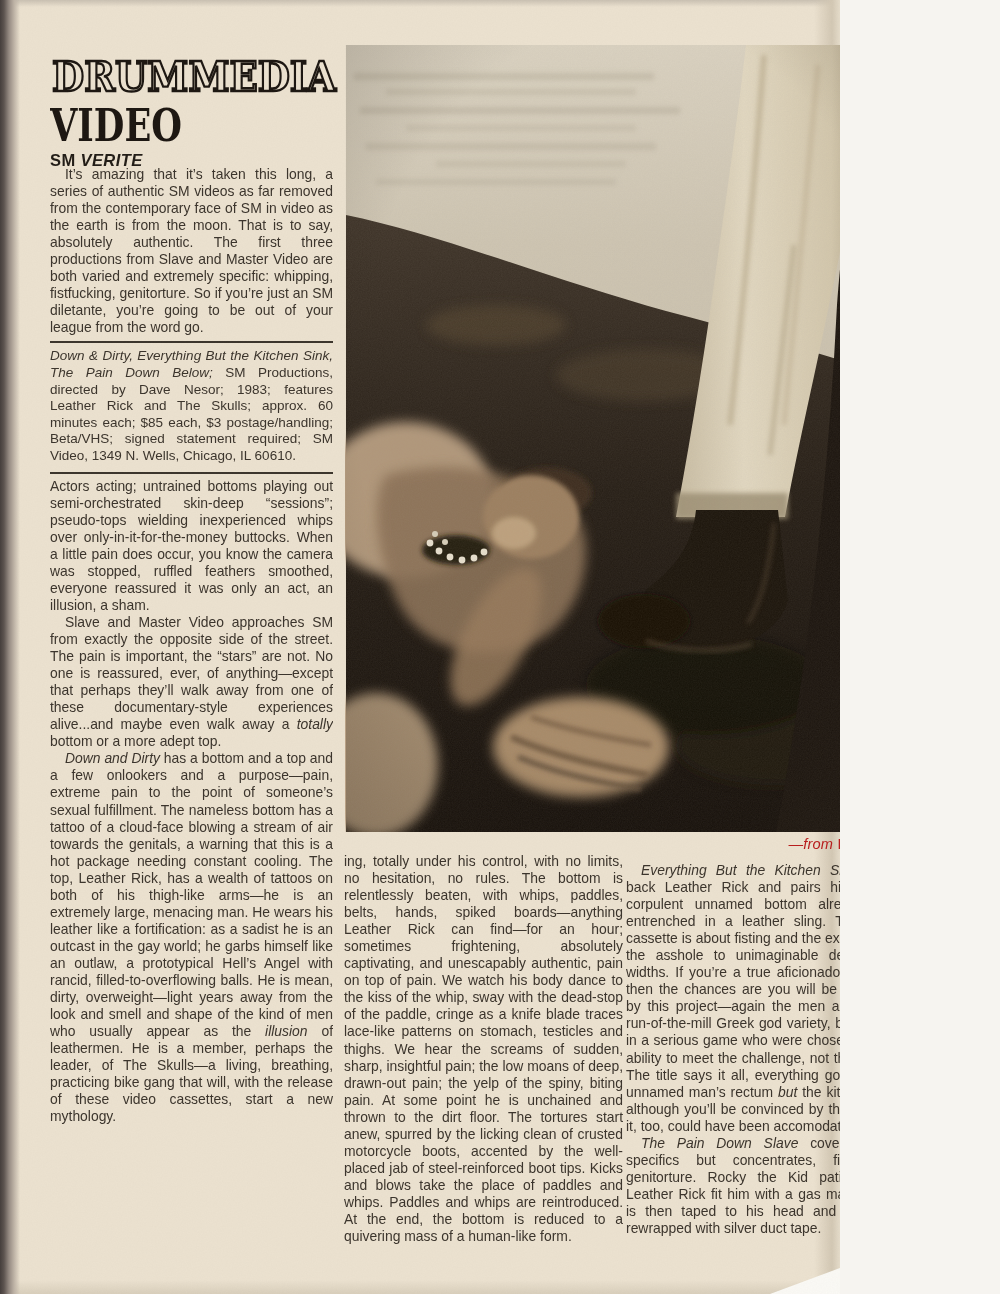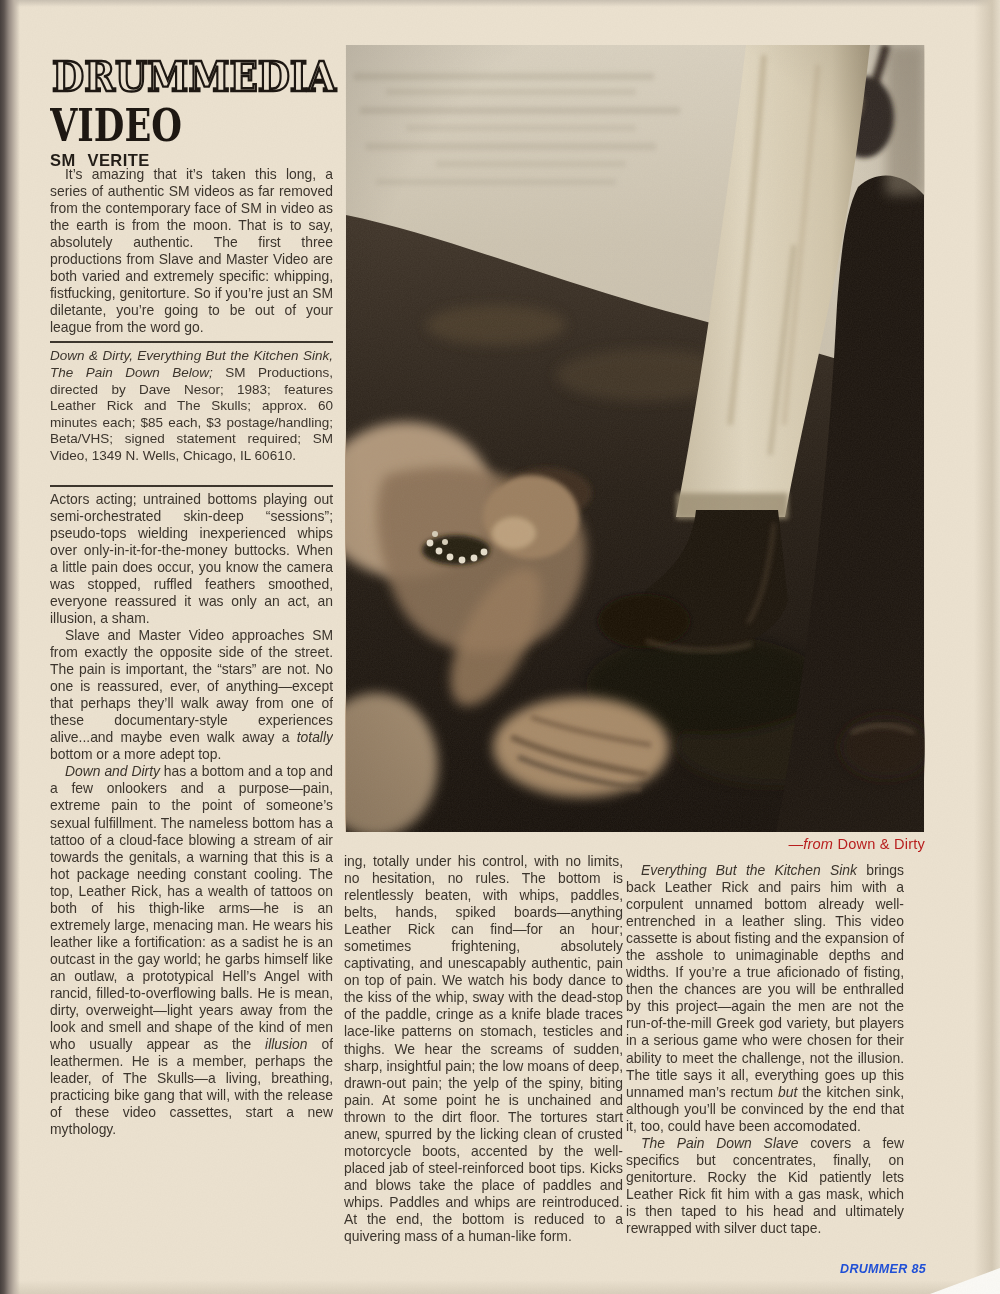--- a/index.html
+++ b/index.html
@@ -1,48 +1,48 @@
 <!DOCTYPE html>
 <html><head>
 <meta charset="utf-8">
 <style>
   html,body{margin:0;padding:0;background:#f6f4f0;}
-  .page{position:relative;width:1000px;height:1294px;background:#ece2d0;overflow:hidden;
+  .page{position:relative;width:840px;height:1294px;background:#ece2d0;overflow:hidden;
         font-family:"Liberation Sans",sans-serif;color:#3a332b;}
   
   .edge-left{position:absolute;left:0;top:0;width:20px;height:100%;
     background:linear-gradient(90deg,#453e3c 0px,#5d5450 4px,#958a82 9px,#bdb2a5 14px,rgba(236,226,208,0) 20px);}
   .edge-top{position:absolute;left:0;top:0;width:100%;height:7px;
     background:linear-gradient(180deg,rgba(160,152,142,.45),rgba(236,226,208,0));}
   .edge-right{position:absolute;right:0;top:0;width:26px;height:100%;
     background:linear-gradient(270deg,#e6ddcb 0,#d3c8b4 8px,rgba(236,226,208,0) 26px);}
   .edge-bottom{position:absolute;left:0;bottom:0;width:100%;height:14px;
     background:linear-gradient(0deg,#d9cfbc 0,rgba(236,226,208,0) 14px);}
   .corner-br{position:absolute;right:0;bottom:0;width:70px;height:26px;background:#fbfaf6;
     clip-path:polygon(100% 0,100% 100%,0 100%);}
   
   .masthead{position:absolute;left:50px;top:52px;}
   .logo-svg{display:block;}
   .section-svg{display:block;margin-top:2px;}
   .subtitle{margin-top:3px;font-size:16.5px;font-weight:bold;color:#201b15;letter-spacing:.4px;}
-  .subtitle .it{margin-left:12px;}
+  .subtitle .it{font-style:italic;margin-left:5px;}
   
   .photo{position:absolute;left:345px;top:45px;width:580px;height:787px;margin:0;padding:0;}
   .photo svg{display:block;}
   .caption{position:absolute;left:345px;top:836px;width:580px;text-align:right;
     font-size:14.6px;color:#b91c1c;letter-spacing:.2px;}
   
   .col{position:absolute;overflow:hidden;font-size:13.9px;line-height:17.05px;
     text-align:justify;}
   .col p{margin:0;}
   .col p.indent{text-indent:15px;}
   .col1{left:50px;top:166px;width:283px;height:1100px;}
   .col2{left:344px;top:853px;width:279px;height:414px;}
   .col3{left:626px;top:862px;width:278px;height:400px;}
-  .infobox{margin:5px 0 4px 0;padding:5px 0 20px 0;
+  .infobox{margin:5px 0 4px 0;padding:5px 0 7px 0;
     border-top:2px solid #3b342b;border-bottom:2px solid #3b342b;
     font-size:13.5px;line-height:16.6px;}
   .folio{position:absolute;left:648px;top:1262px;width:278px;text-align:right;
     font-style:italic;font-weight:bold;font-size:12.5px;color:#1d4ed8;letter-spacing:.3px;}
   .folio .num{margin-left:4px;}
   .paper-grain{position:absolute;left:0;top:0;pointer-events:none;opacity:.05;}
 </style>
 </head>
 <body>
 

